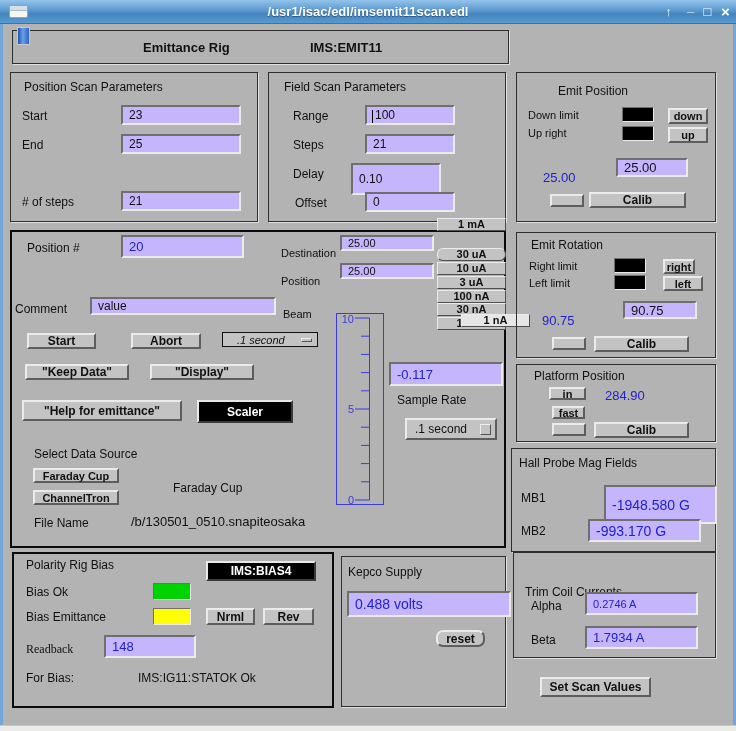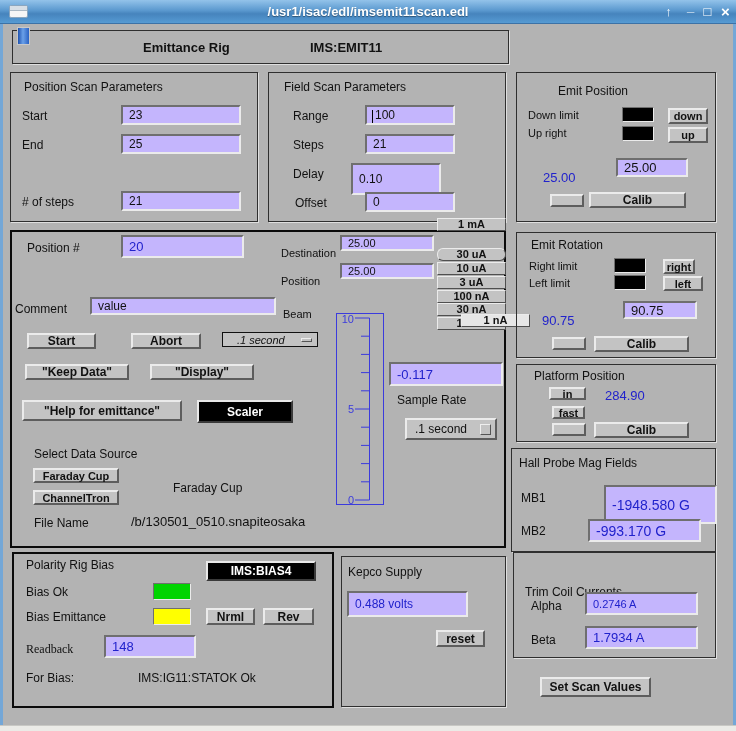--- a/index.html
+++ b/index.html
@@ -274,24 +274,24 @@
   <div class="btn" style="left:263px; top:608px; width:51px; height:17px;">Rev</div>
   <span class="lbl" style="left:26px; top:642px;font-family:Liberation Serif, serif;">Readback</span>
   <div class="sunken" style="left:104px; top:635px; width:92px; height:23px; font-size:13px;">
       <span class="blue">148</span>
     </div>
   <span class="lbl" style="left:26px; top:671px;">For Bias:</span>
   <span class="lbl" style="left:138px; top:671px;">IMS:IG11:STATOK Ok</span>
 
   <div class="groupbox" style="left:341px; top:556px; width:165px; height:151px;"></div>
   <span class="lbl" style="left:348px; top:565px;">Kepco Supply</span>
-  <div class="sunken" style="left:347px; top:591px; width:121px; height:26px; font-size:12px;">
+  <div class="sunken" style="left:347px; top:591px; width:164px; height:26px; font-size:14px;">
       <span class="blue">0.488 volts</span>
     </div>
-  <div class="btn" style="left:436px; top:630px; width:49px; height:17px;">reset</div>
+  <div class="btn" style="left:436px; top:630px; width:49px; height:17px;border-radius:7px;">reset</div>
 
   <div class="groupbox" style="left:513px; top:552px; width:203px; height:106px;"></div>
   <span class="lbl" style="left:525px; top:585px;">Trim Coil Currents</span>
   <span class="lbl" style="left:531px; top:599px;">Alpha</span>
   <div class="sunken" style="left:585px; top:592px; width:113px; height:23px; font-size:11px;">
       <span class="blue">0.2746 A</span>
     </div>
   <span class="lbl" style="left:531px; top:633px;">Beta</span>
   <div class="sunken" style="left:585px; top:626px; width:113px; height:23px; font-size:13px;">
       <span class="blue">1.7934 A</span>

